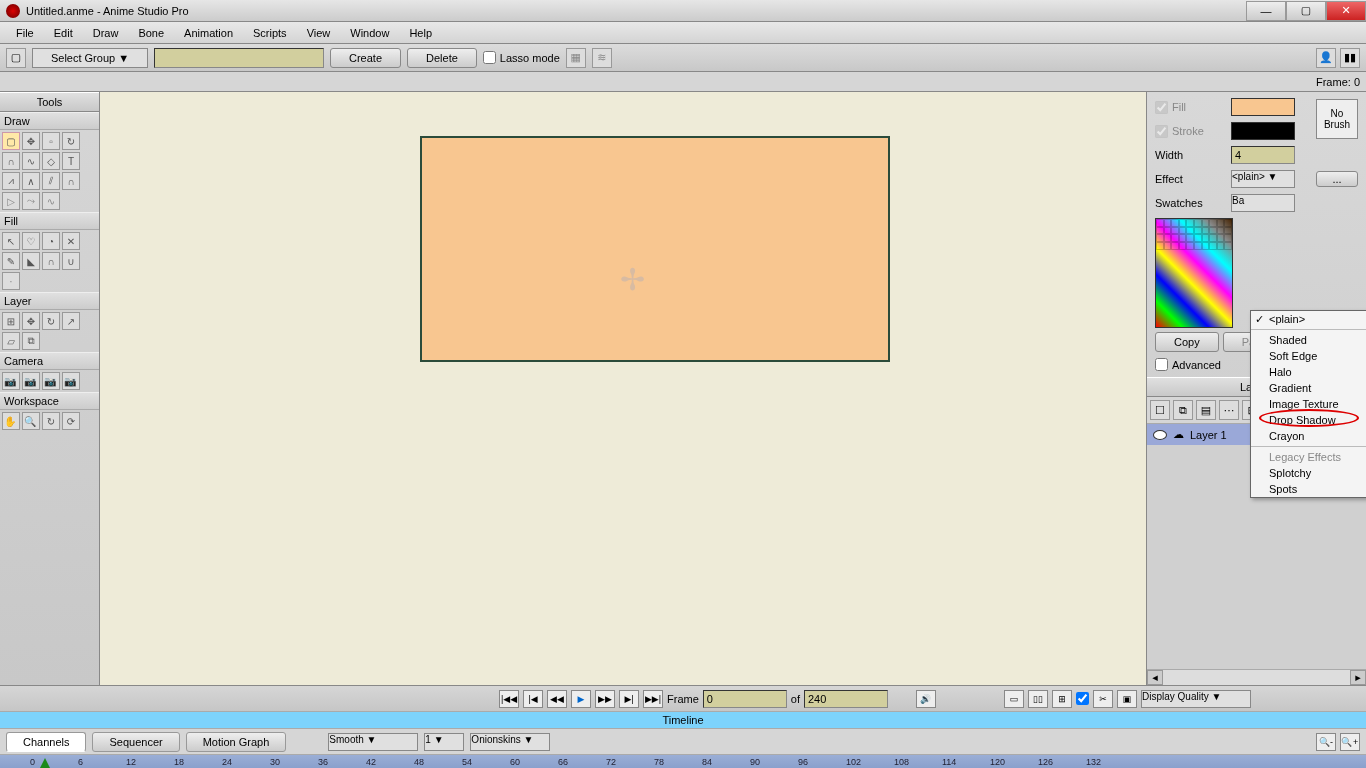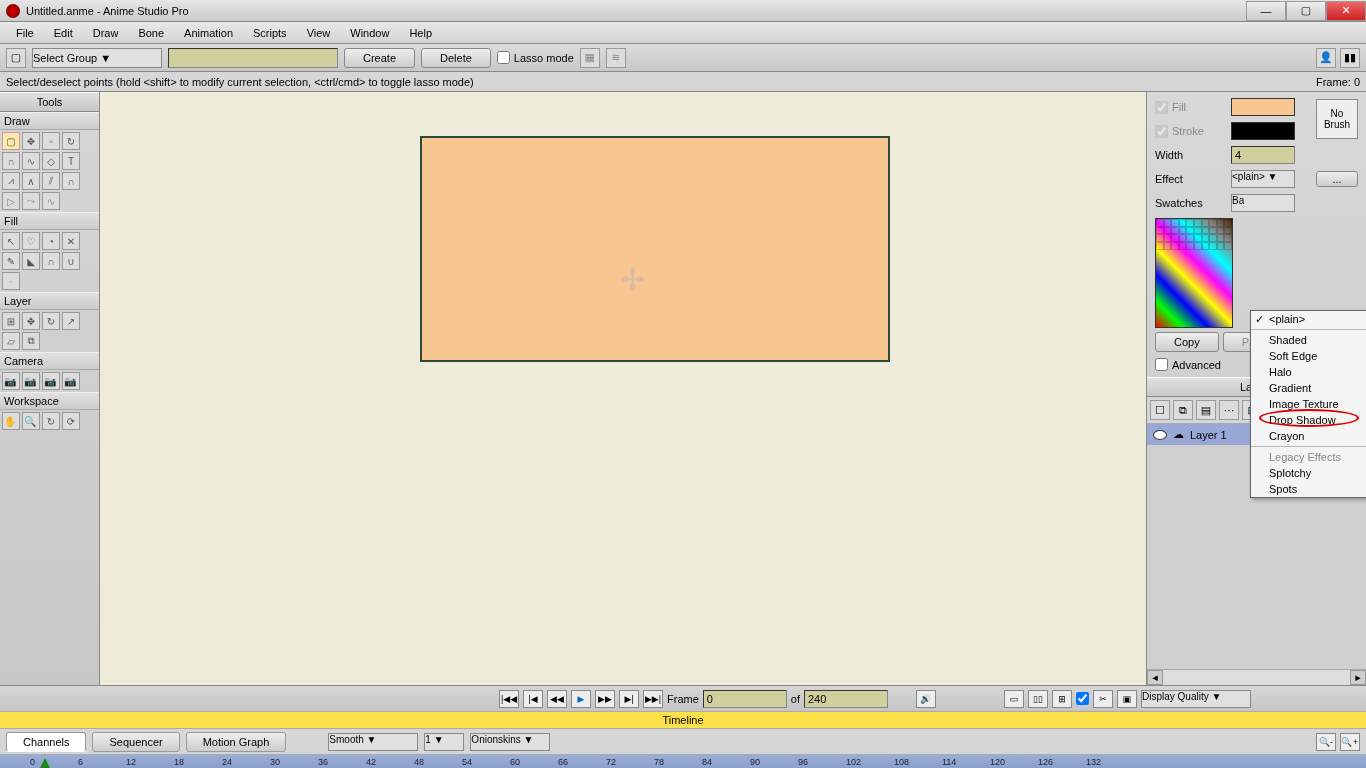--- a/index.html
+++ b/index.html
@@ -11,21 +11,21 @@
 .win-controls { margin-left: auto; display: flex; }
 .win-btn { width: 40px; height: 20px; background: linear-gradient(#eee,#ccc); border: 1px solid #999; display: flex; align-items: center; justify-content: center; }
 .win-btn.close { background: linear-gradient(#e66,#c22); color: #fff; }
 
 
 .menubar { height: 22px; background: linear-gradient(#e8e8e8,#d4d4d4); display: flex; align-items: center; padding-left: 6px; border-bottom: 1px solid #888; }
 .menu-item { padding: 2px 10px; cursor: pointer; }
 
 
 .optbar { height: 28px; background: linear-gradient(#dcdcdc,#c8c8c8); display: flex; align-items: center; padding: 0 6px; gap: 6px; border-bottom: 1px solid #888; }
-.optbar .select-grp { width: 130px; height: 20px; background: #e0e0e0; border: 1px solid #888; line-height: 18px; }
+.optbar .select-grp { width: 116px; height: 20px; background: #e0e0e0; border: 1px solid #888; text-align: center; line-height: 18px; }
 .optbar input.textbox { width: 170px; height: 20px; background: #d2cf9e; border: 1px inset #888; padding: 0 4px; }
 .btn { background: linear-gradient(#eee,#ccc); border: 1px solid #888; padding: 3px 18px; border-radius: 3px; cursor: pointer; }
 .checkbox-label { display: flex; align-items: center; gap: 4px; }
 .icon-btn-sm { width: 20px; height: 20px; border: 1px solid #999; background: #ddd; display: inline-flex; align-items: center; justify-content: center; }
 
 
 .hintbar { height: 20px; background: #d6d6d6; border-bottom: 1px solid #888; display: flex; align-items: center; padding: 0 6px; }
 .hintbar .right { margin-left: auto; }
 
 
@@ -64,21 +64,21 @@
 .layers-body { flex: 1; background: #d0d0d0; }
 .layer-toolbar { display: flex; gap: 3px; padding: 3px; background: #d6d6d6; border-bottom: 1px solid #aaa; }
 .layer-row { background: #9aa8d8; padding: 4px 6px; display: flex; align-items: center; gap: 6px; }
 .eye { width: 14px; height: 10px; border: 1px solid #333; border-radius: 50%; background: #fff; }
 
 
 .time-toolbar { height: 26px; background: linear-gradient(#d6d6d6,#c6c6c6); border-top: 1px solid #888; display: flex; align-items: center; justify-content: center; gap: 4px; padding: 0 10px; }
 .time-toolbar .spacer { width: 380px; }
 .play-btn { width: 20px; height: 18px; border: 1px solid #888; background: #eee; display: flex; align-items: center; justify-content: center; font-size: 9px; }
 .frame-input { width: 84px; height: 18px; background: #d2cf9e; border: 1px inset #888; padding: 0 3px; }
-.timeline-label { text-align: center; background: #fde047; padding: 2px 0; border-bottom: 1px solid #aaa; border-top: 1px solid #aaa; }
+.timeline-label { text-align: center; background: #7dd3fc; padding: 2px 0; border-bottom: 1px solid #aaa; border-top: 1px solid #aaa; }
 .tl-tabs { height: 26px; background: #d6d6d6; display: flex; align-items: center; gap: 6px; padding: 0 6px; border-bottom: 1px solid #aaa; }
 .tab { background: linear-gradient(#eee,#ccc); border: 1px solid #999; padding: 3px 16px; border-radius: 3px; }
 .tab.active { background: #fff; border-bottom-color: #fff; }
 .ruler { height: 24px; background: linear-gradient(#9aaed6,#7d95c4); position: relative; overflow: hidden; }
 .ruler-tick { position: absolute; top: 2px; font-size: 9px; color: #223; }
 .playhead-tri { position: absolute; left: 38px; top: 3px; width: 0; height: 0; border-left: 7px solid transparent; border-right: 7px solid transparent; border-bottom: 14px solid #1a8a1a; }
 .hscroll { height: 16px; background: #ddd; border-top: 1px solid #aaa; display: flex; }
 .scroll-arrow { width: 16px; background: #ccc; border: 1px solid #999; text-align: center; }
 
 .muted { color: #888; }
@@ -120,21 +120,20 @@
   </label>
   <div class="icon-btn-sm muted">▦</div>
   <div class="icon-btn-sm muted">≋</div>
   <div style="margin-left:auto;display:flex;gap:4px;">
     <div class="icon-btn-sm">👤</div>
     <div class="icon-btn-sm">▮▮</div>
   </div>
 </div>
 
 <div class="hintbar">
-  <span>Select/deselect points (hold &lt;shift&gt; to modify current selection, &lt;ctrl/cmd&gt; to toggle lasso mode)</span>
   <span class="right">Frame: 0</span>
 </div>
 
 <div class="main">
 
   <div class="toolcol">
     <div class="panel-title">Tools</div>
     <div class="sect-label">Draw</div>
     <div class="tool-grid">
       <div class="tool-btn active">▢</div>

